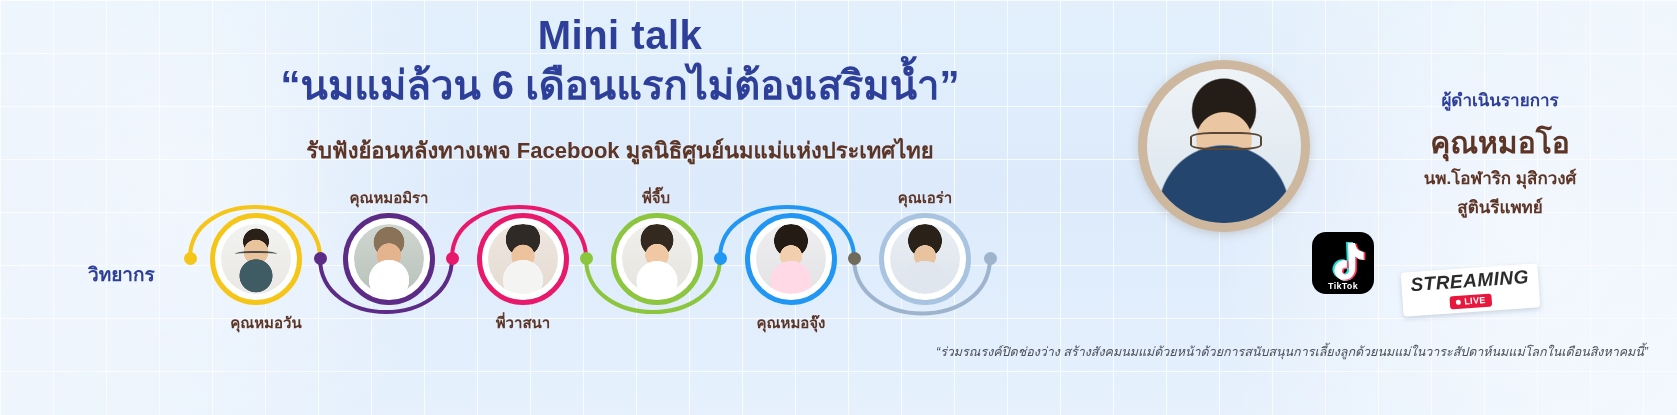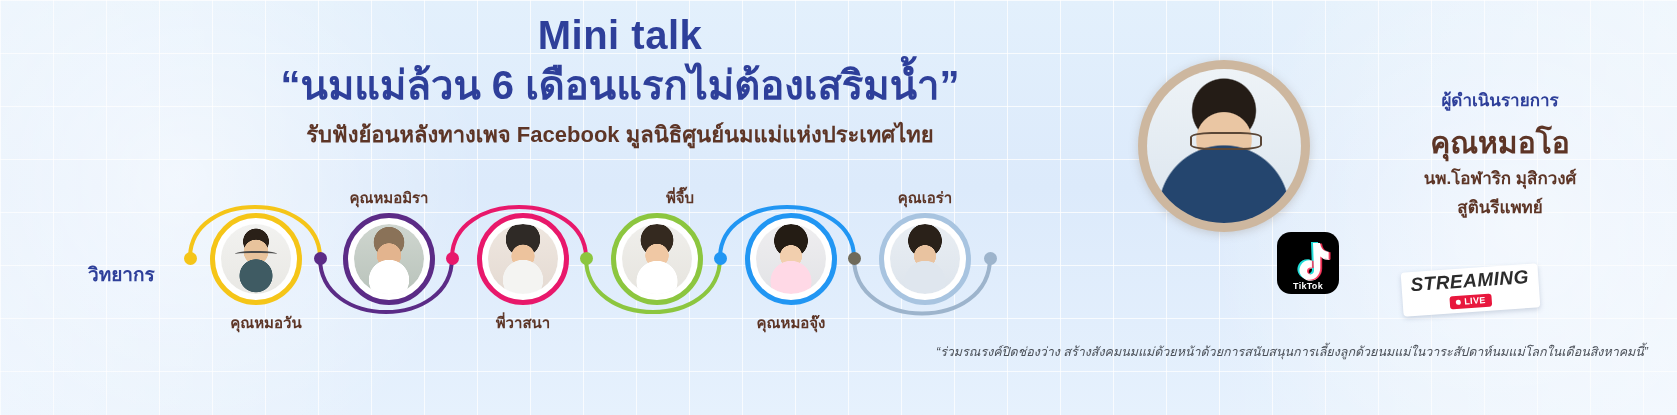--- a/index.html
+++ b/index.html
@@ -40,21 +40,21 @@
 
   
   .head{position:absolute;left:180px;top:14px;width:880px;text-align:center;}
   .h-mini{
     font-size:40px;font-weight:bold;color:#2e3f9a;letter-spacing:.5px;line-height:1.05;
   }
   .h-quote{
     font-size:40px;font-weight:bold;color:#2e3f9a;line-height:1.15;margin-top:6px;white-space:nowrap;
   }
   .h-sub{
-    margin-top:14px;font-size:22px;font-weight:bold;color:#5d3526;line-height:1.2;white-space:nowrap;
+    margin-top:30px;font-size:22px;font-weight:bold;color:#5d3526;line-height:1.2;white-space:nowrap;
   }
   .vit-label{
     position:absolute;left:88px;top:243px;font-size:19px;color:#2e3f9a;font-weight:600;margin-top:16px;
   }
   .ring{
     position:absolute;border-radius:50%;display:flex;align-items:center;justify-content:center;
   }
   .ring .inner{
     border-radius:50%;overflow:hidden;background:#f3f3f3;position:relative;
     box-shadow:0 0 0 3px #ffffff inset;
@@ -76,21 +76,21 @@
   }
   .host-photo .ph{
     width:100%;height:100%;border-radius:50%;overflow:hidden;position:relative;background:#dfe7ee;
   }
   .host-text{position:absolute;left:1330px;top:90px;width:340px;text-align:center;}
   .ht-role{font-size:17px;color:#2e3f9a;font-weight:600;line-height:1.3;font-family:Liberation Serif, serif;}
   .ht-name{font-size:30px;font-weight:bold;color:#5d3526;line-height:1.25;margin-top:12px;}
   .ht-full{font-size:17px;font-weight:bold;color:#5d3526;line-height:1.35;margin-top:6px;}
 
   
-  .tt{position:absolute;left:1253px;top:232px;padding-left:24px;}
+  .tt{position:absolute;left:1288px;top:232px;padding-left:24px;}
   .tt-icon{
     width:62px;height:62px;border-radius:14px;background:#000;position:relative;overflow:hidden;
   }
   .tt-note{position:absolute;left:0;top:0;width:62px;height:62px;}
   .tt-word{
     position:absolute;left:0;bottom:3px;width:62px;text-align:center;color:#fff;
     font-size:9px;font-weight:bold;letter-spacing:.3px;
   }
   .tt-text{position:absolute;left:1286px;top:232px;font-size:19px;font-weight:bold;color:#17181c;line-height:1.28;}
   .stream{
@@ -189,21 +189,21 @@
 
     <div class="ring" style="left:611px;top:213px;width:92px;height:92px;border:5px solid #8cc63f;background:#fff;box-sizing:border-box;">
       <div class="inner" style="width:70px;height:70px;">
         <div class="face" style="background:
                radial-gradient(circle at 50% 82%, #ffffff 0 30%, transparent 31%),
                radial-gradient(circle at 50% 45%, #f0c8a4 0 22%, transparent 23%),
                radial-gradient(circle at 50% 23%, #34291f 0 25%, transparent 26%),
                linear-gradient(180deg,#f0efec,#e6e4de);"></div>
       </div>
     </div>
-    <div class="nm" style="left:610px;top:186px;width:140px;">พี่จี๊บ</div>
+    <div class="nm" style="left:586px;top:186px;width:140px;">พี่จี๊บ</div>
 
     <div class="ring" style="left:745px;top:213px;width:92px;height:92px;border:5px solid #2196f3;background:#fff;box-sizing:border-box;">
       <div class="inner" style="width:70px;height:70px;">
         <div class="face" style="background:
                radial-gradient(circle at 50% 82%, #ffd9e6 0 30%, transparent 31%),
                radial-gradient(circle at 50% 46%, #f2cfae 0 21%, transparent 22%),
                radial-gradient(circle at 50% 24%, #241c14 0 26%, transparent 27%),
                linear-gradient(180deg,#efeef0,#e2e3e6);"></div>
       </div>
     </div>

